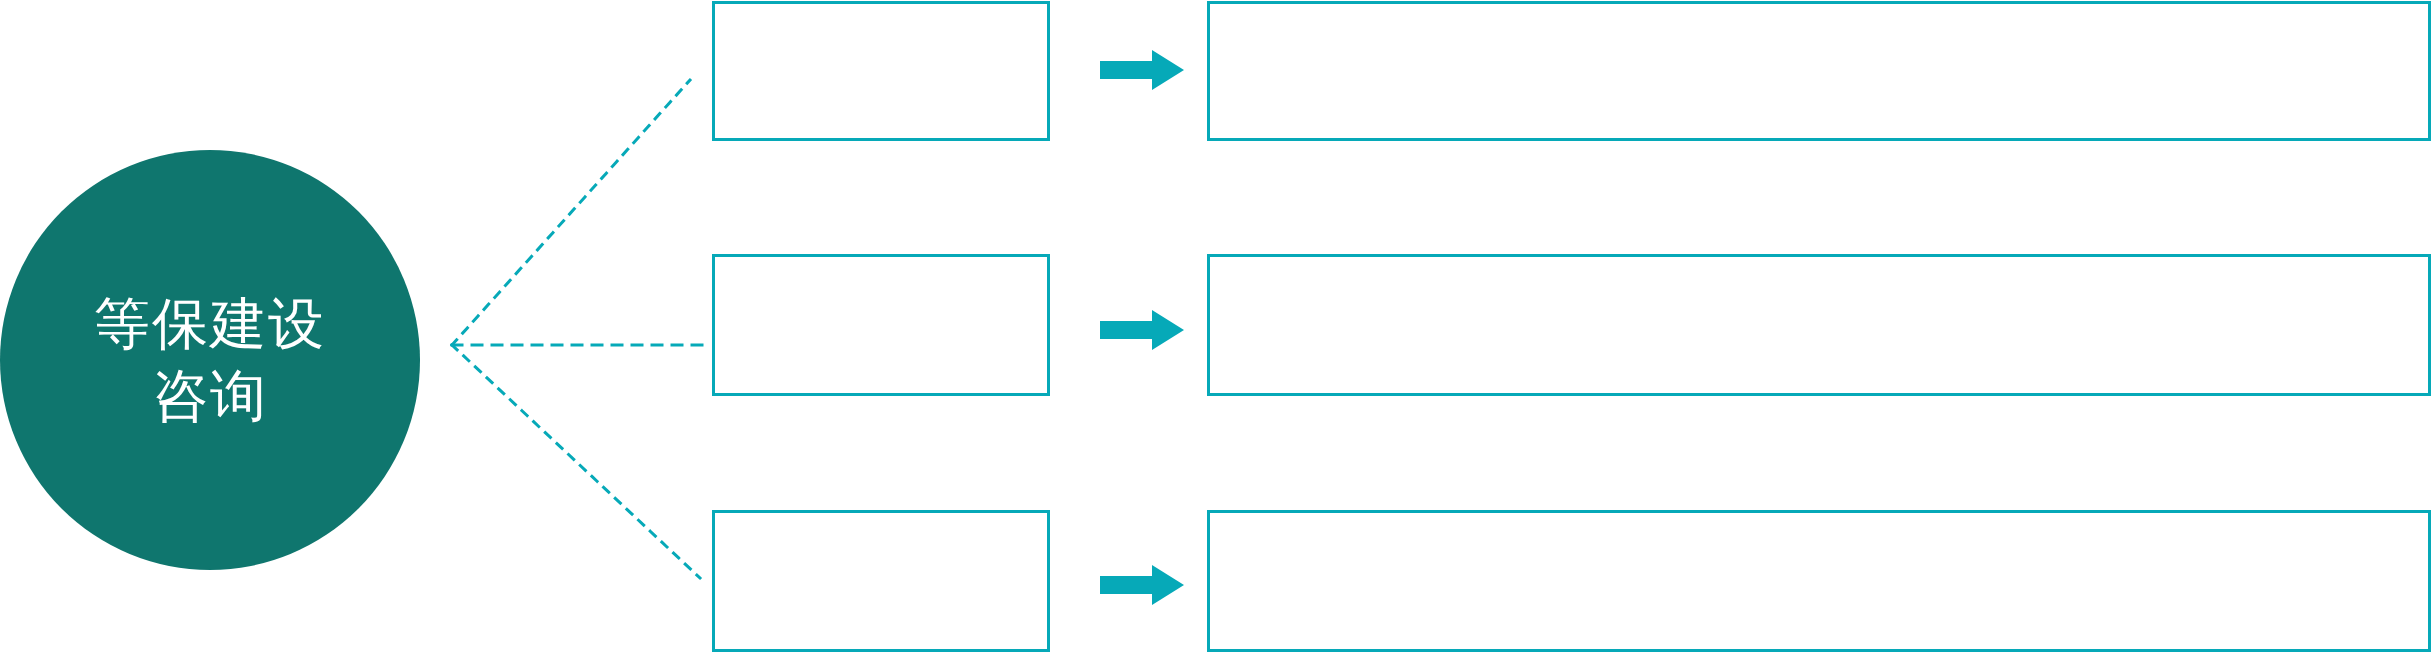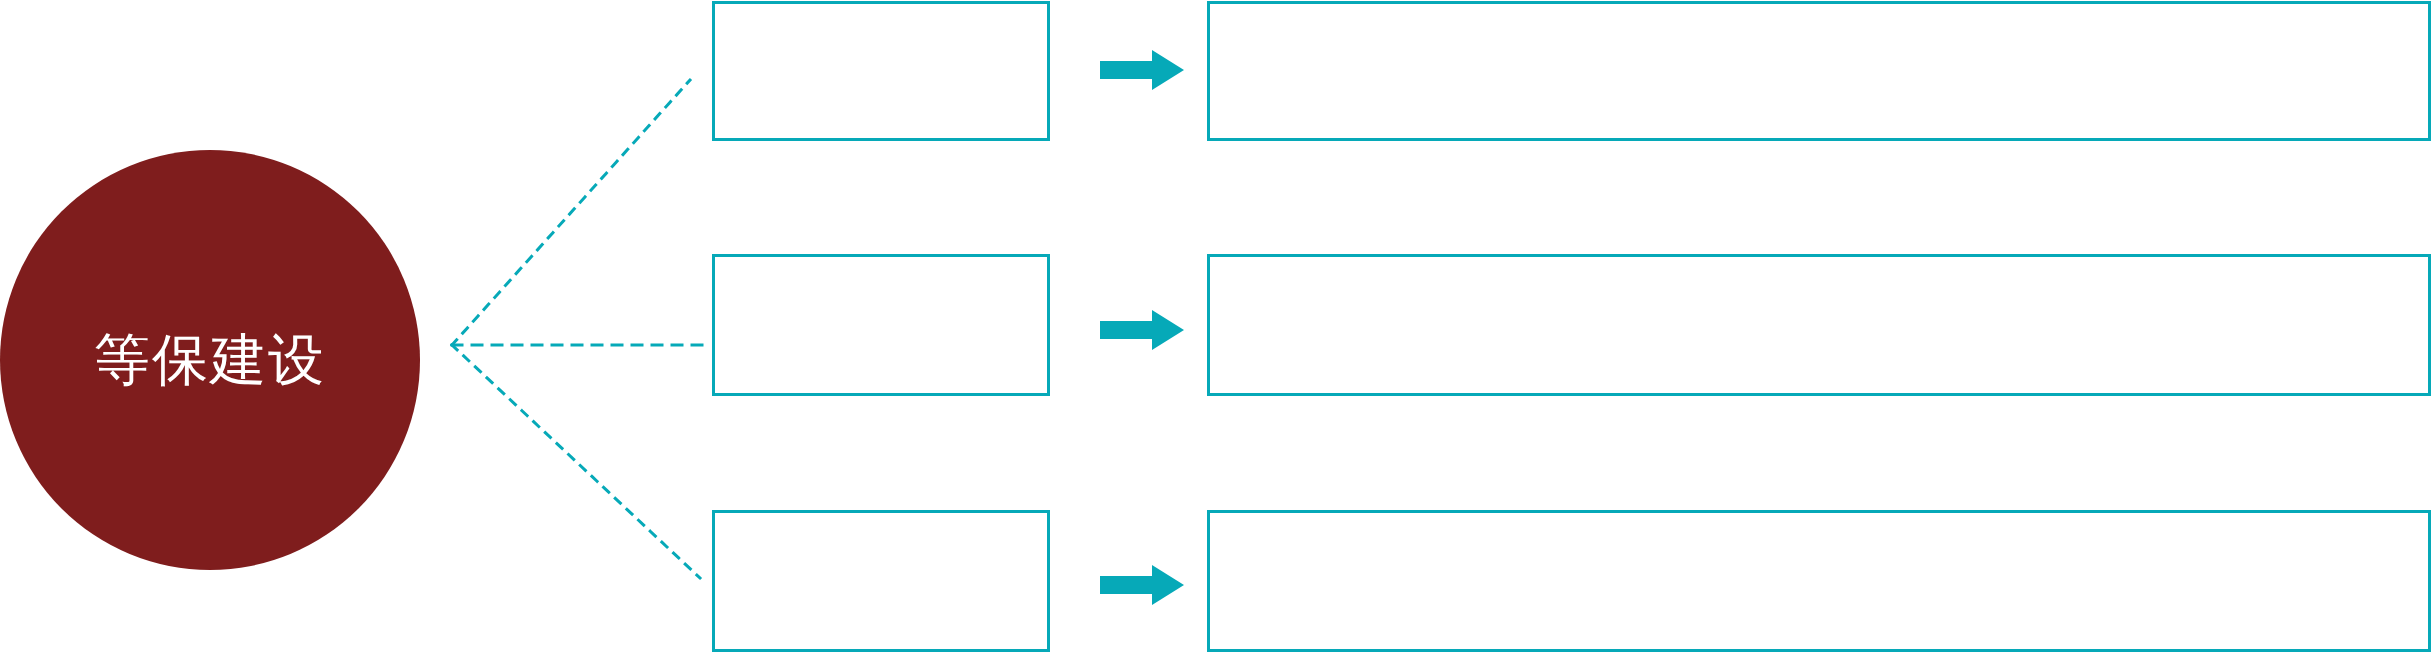--- a/index.html
+++ b/index.html
@@ -19,21 +19,21 @@
   }
 
   
   .hub-circle {
     position: absolute;
     left: 0px;
     top: 150px;
     width: 420px;
     height: 420px;
     border-radius: 50%;
-    background: #7f1d1d;
+    background: #0f766e;
     display: flex;
     flex-direction: column;
     align-items: center;
     justify-content: center;
     box-sizing: border-box;
   }
   .hub-line {
     color: #ffffff;
     font-family: "Liberation Sans", sans-serif;
     font-size: 56px;
@@ -118,20 +118,21 @@
 
     <line x1="452" y1="345" x2="690" y2="80" stroke="#06A9B8" stroke-width="3" stroke-dasharray="7 9" stroke-linecap="square"></line>
 
     <line x1="452" y1="345" x2="706" y2="345" stroke="#06A9B8" stroke-width="3" stroke-dasharray="10 10" stroke-linecap="square"></line>
 
     <line x1="452" y1="345" x2="700" y2="578" stroke="#06A9B8" stroke-width="3" stroke-dasharray="7 9" stroke-linecap="square"></line>
   </svg>
 
   <div class="hub-circle">
     <div class="hub-line">等保建设</div>
+    <div class="hub-line">咨询</div>
   </div>
 
   <div class="cat-box row1">
     <span class="box-text"></span>
   </div>
   <svg class="arrow row1" viewBox="0 0 84 40">
     <polygon points="0,11 52,11 52,0 84,20 52,40 52,29 0,29" fill="#06A9B8"></polygon>
   </svg>
   <div class="detail-box row1">
     <span class="box-text"></span>

